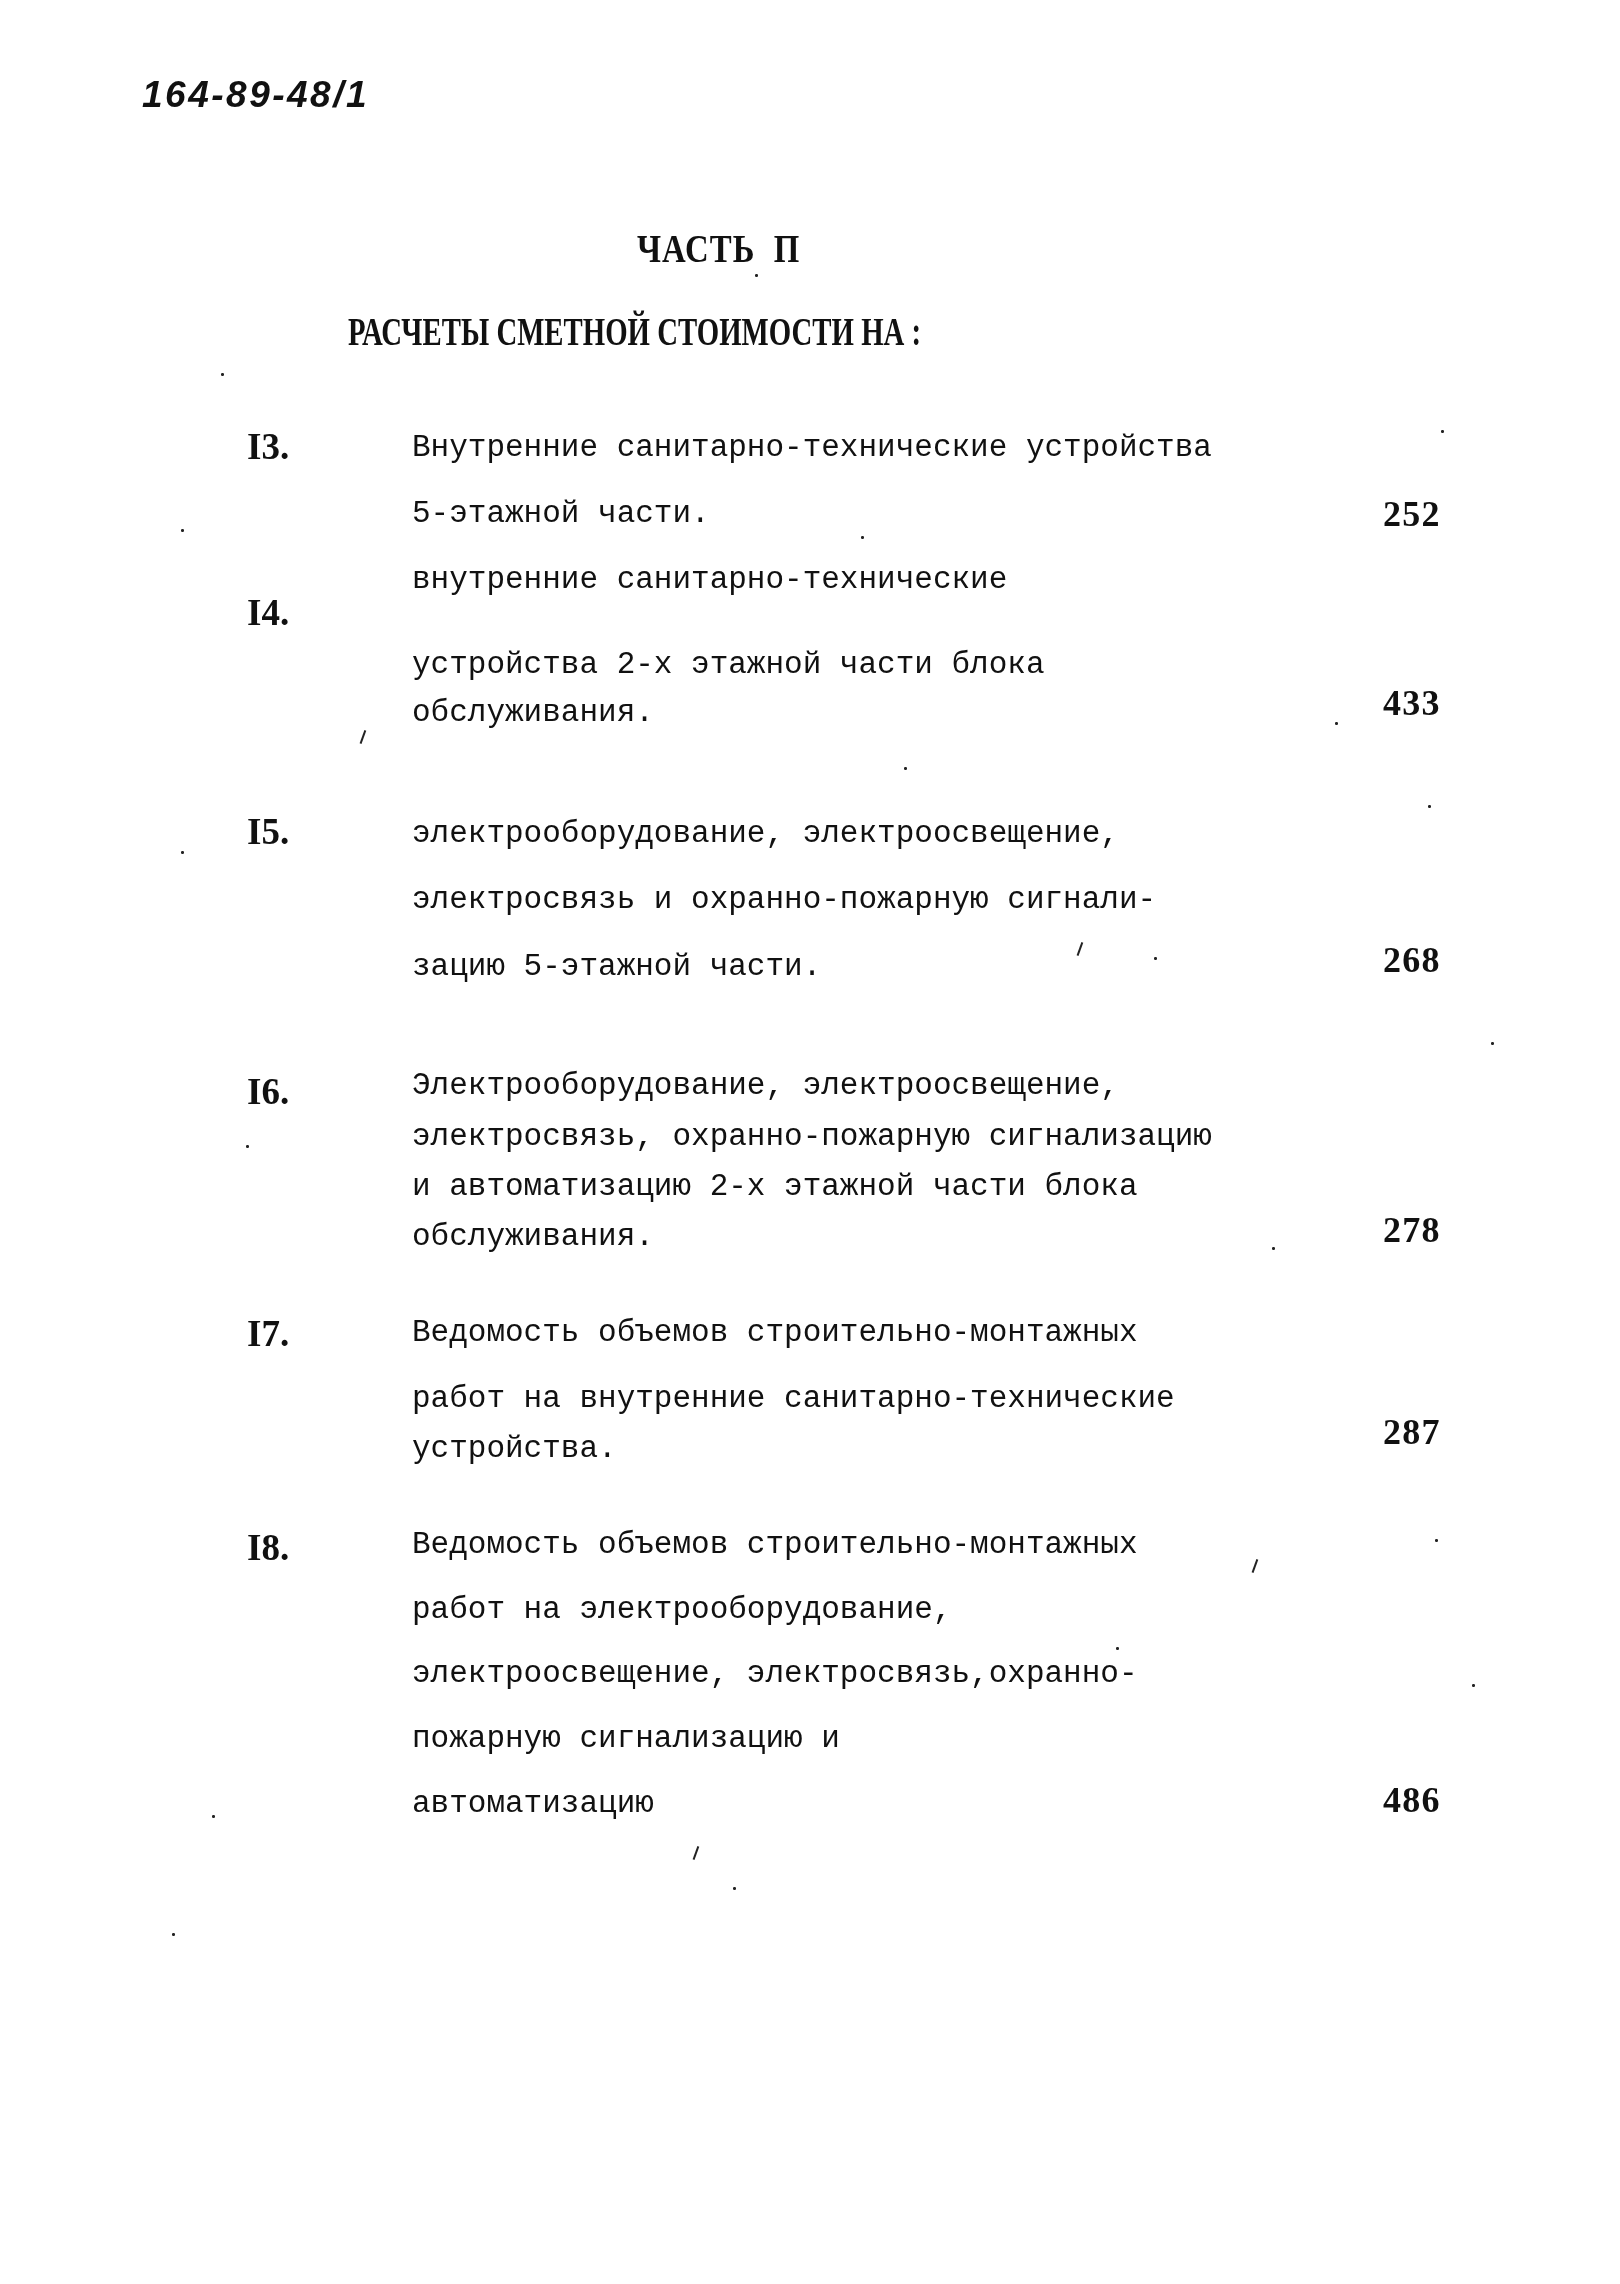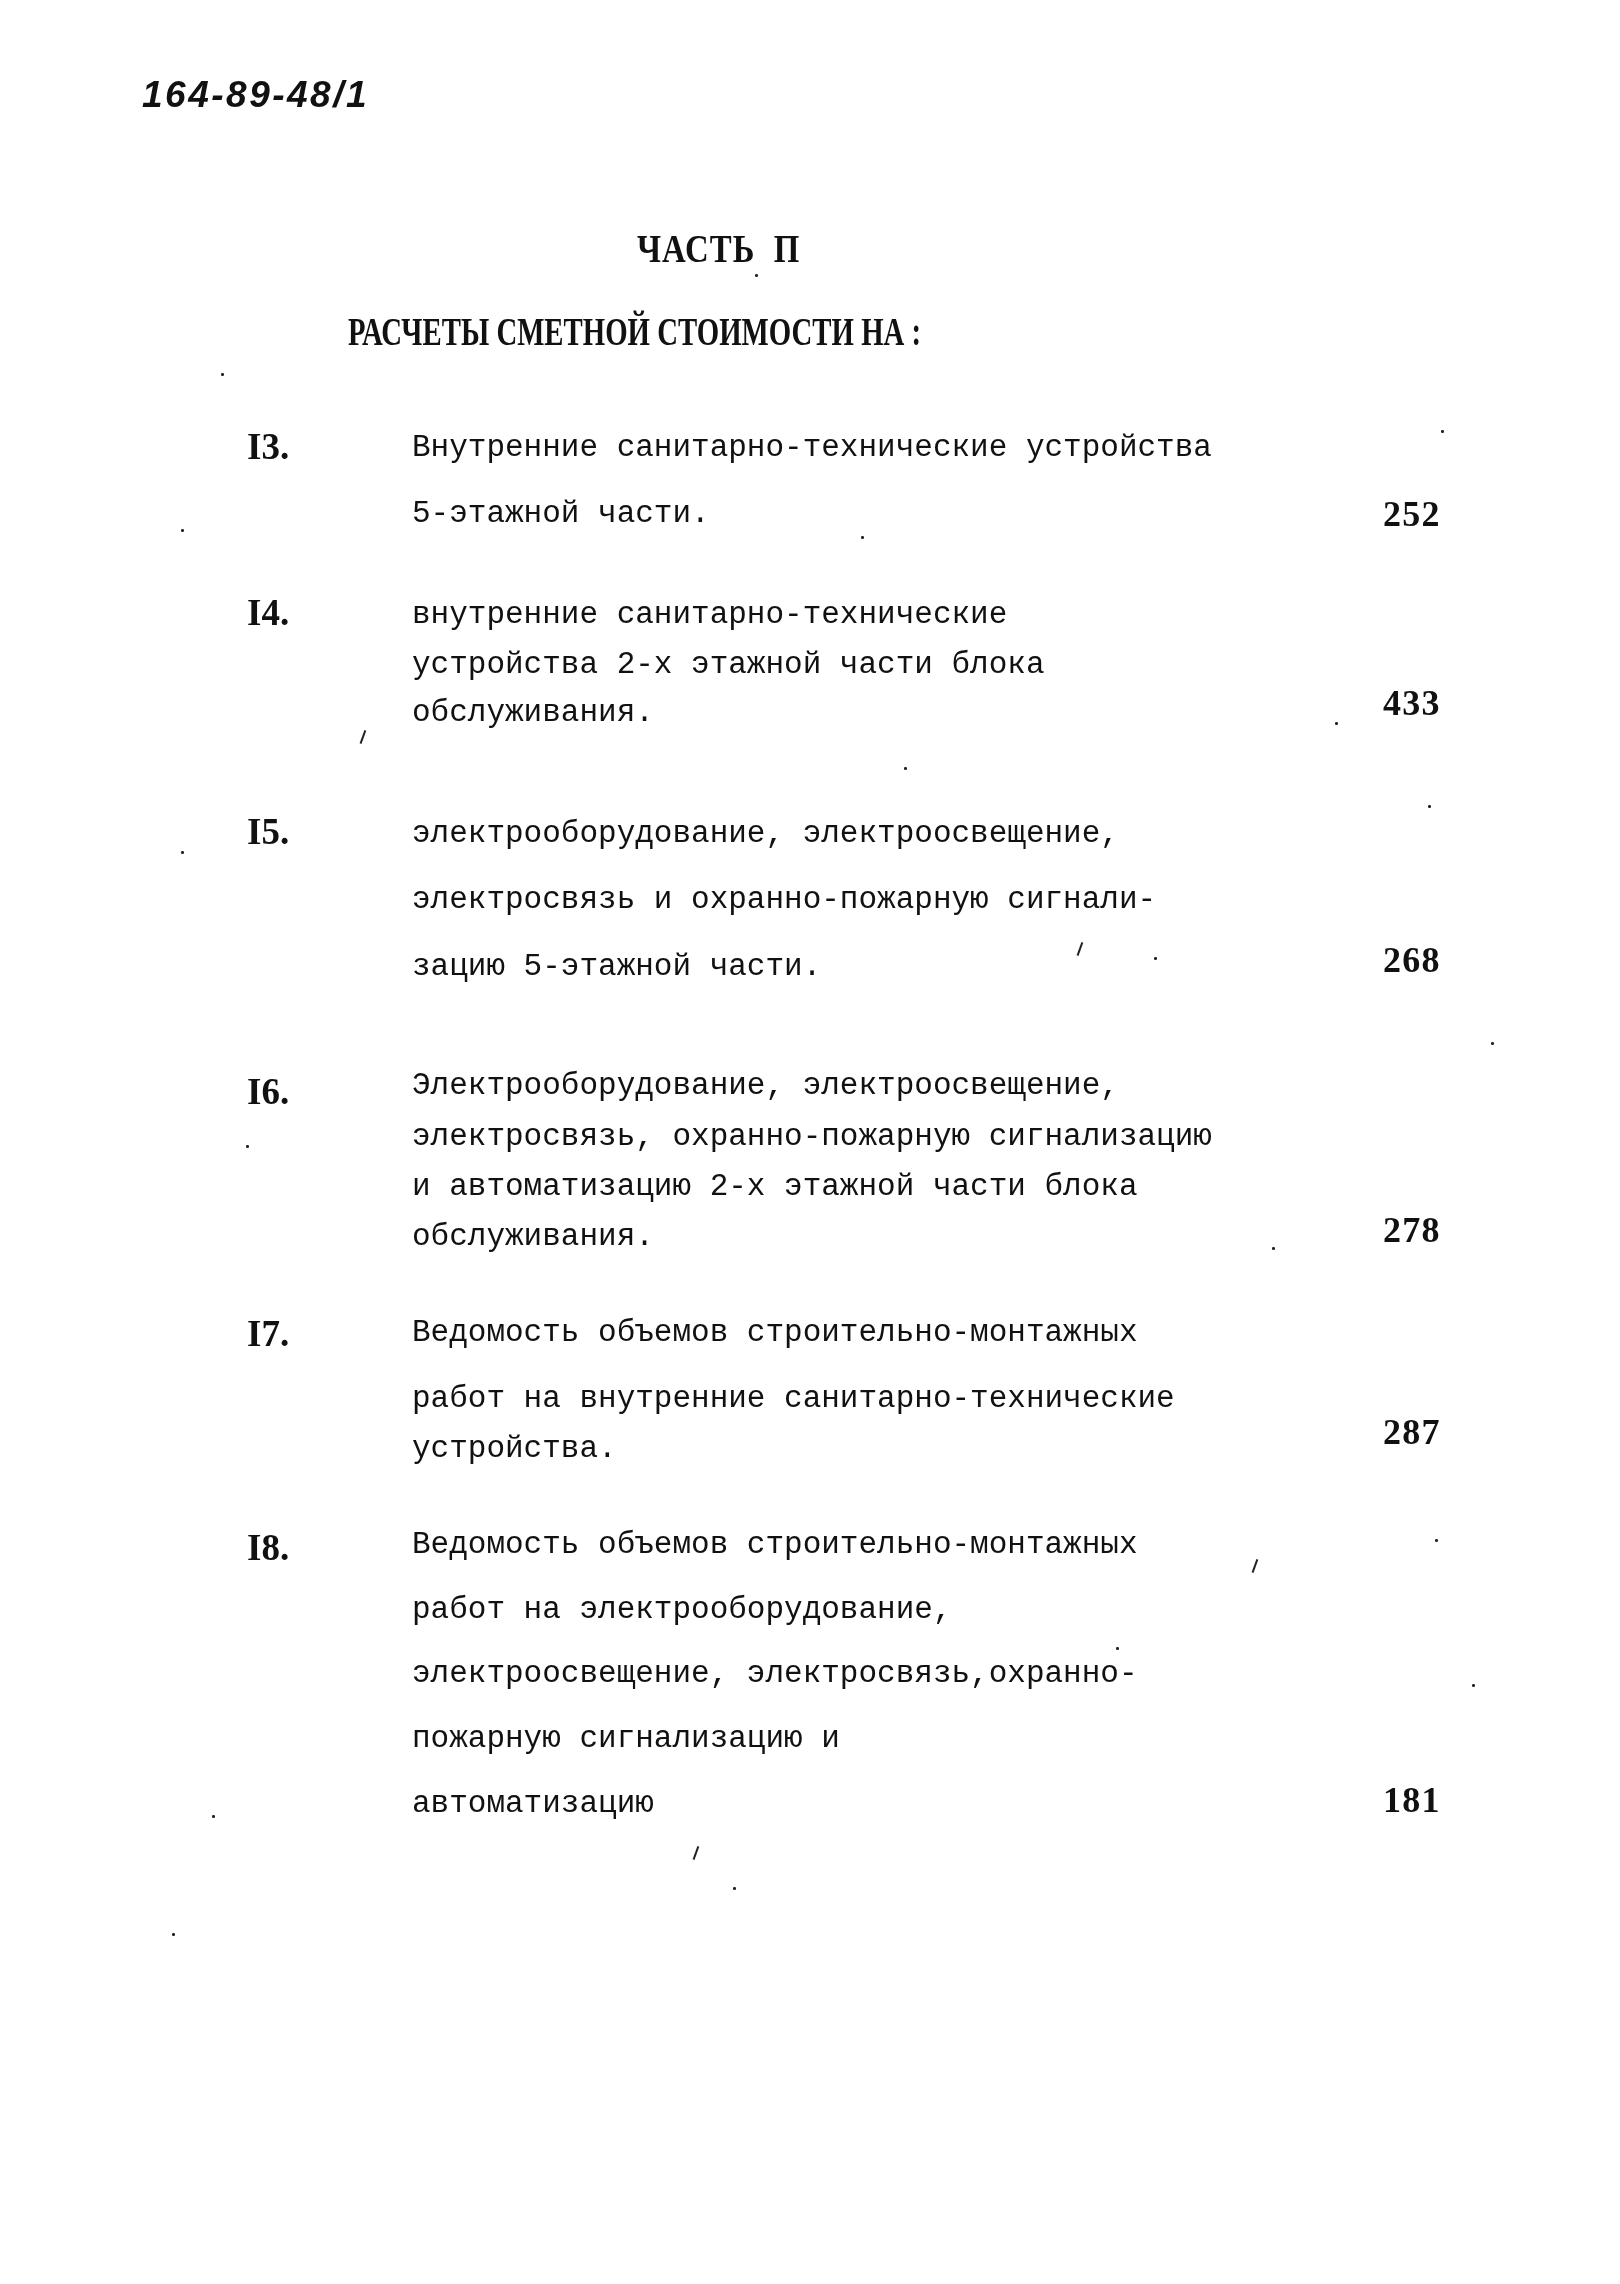--- a/index.html
+++ b/index.html
@@ -111,21 +111,21 @@
 
   <div>
     <div class="toc-num" style="top:425px">I3.</div>
     <div class="toc-line" style="top:432px">Внутренние санитарно-технические устройства</div>
     <div class="toc-line" style="top:498px">5-этажной части.</div>
     <div class="toc-page" style="top:493px">252</div>
   </div>
 
   <div>
     <div class="toc-num" style="top:591px">I4.</div>
-    <div class="toc-line" style="top:599px">внутренние санитарно-технические</div>
+    <div class="toc-line" style="top:564px">внутренние санитарно-технические</div>
     <div class="toc-line" style="top:649px">устройства 2-х этажной части блока</div>
     <div class="toc-line" style="top:697px">обслуживания.</div>
     <div class="toc-page" style="top:682px">433</div>
   </div>
 
   <div>
     <div class="toc-num" style="top:810px">I5.</div>
     <div class="toc-line" style="top:818px">электрооборудование, электроосвещение,</div>
     <div class="toc-line" style="top:884px">электросвязь и охранно-пожарную сигнали-</div>
     <div class="toc-line" style="top:951px">зацию 5-этажной части.</div>
@@ -149,21 +149,21 @@
     <div class="toc-page" style="top:1411px">287</div>
   </div>
 
   <div>
     <div class="toc-num" style="top:1526px">I8.</div>
     <div class="toc-line" style="top:1529px">Ведомость объемов строительно-монтажных</div>
     <div class="toc-line" style="top:1594px">работ на электрооборудование,</div>
     <div class="toc-line" style="top:1658px">электроосвещение, электросвязь,охранно-</div>
     <div class="toc-line" style="top:1723px">пожарную сигнализацию и</div>
     <div class="toc-line" style="top:1788px">автоматизацию</div>
-    <div class="toc-page" style="top:1779px">181</div>
+    <div class="toc-page" style="top:1779px">486</div>
   </div>
 
   <div class="speck" style="left:755px;top:274px"></div>
   <div class="speck" style="left:221px;top:373px"></div>
   <div class="speck" style="left:181px;top:529px"></div>
   <div class="speck" style="left:861px;top:536px"></div>
   <div class="speck" style="left:1441px;top:430px"></div>
   <div class="speck" style="left:1335px;top:722px"></div>
   <div class="speck" style="left:904px;top:767px"></div>
   <div class="speck" style="left:1428px;top:805px"></div>

